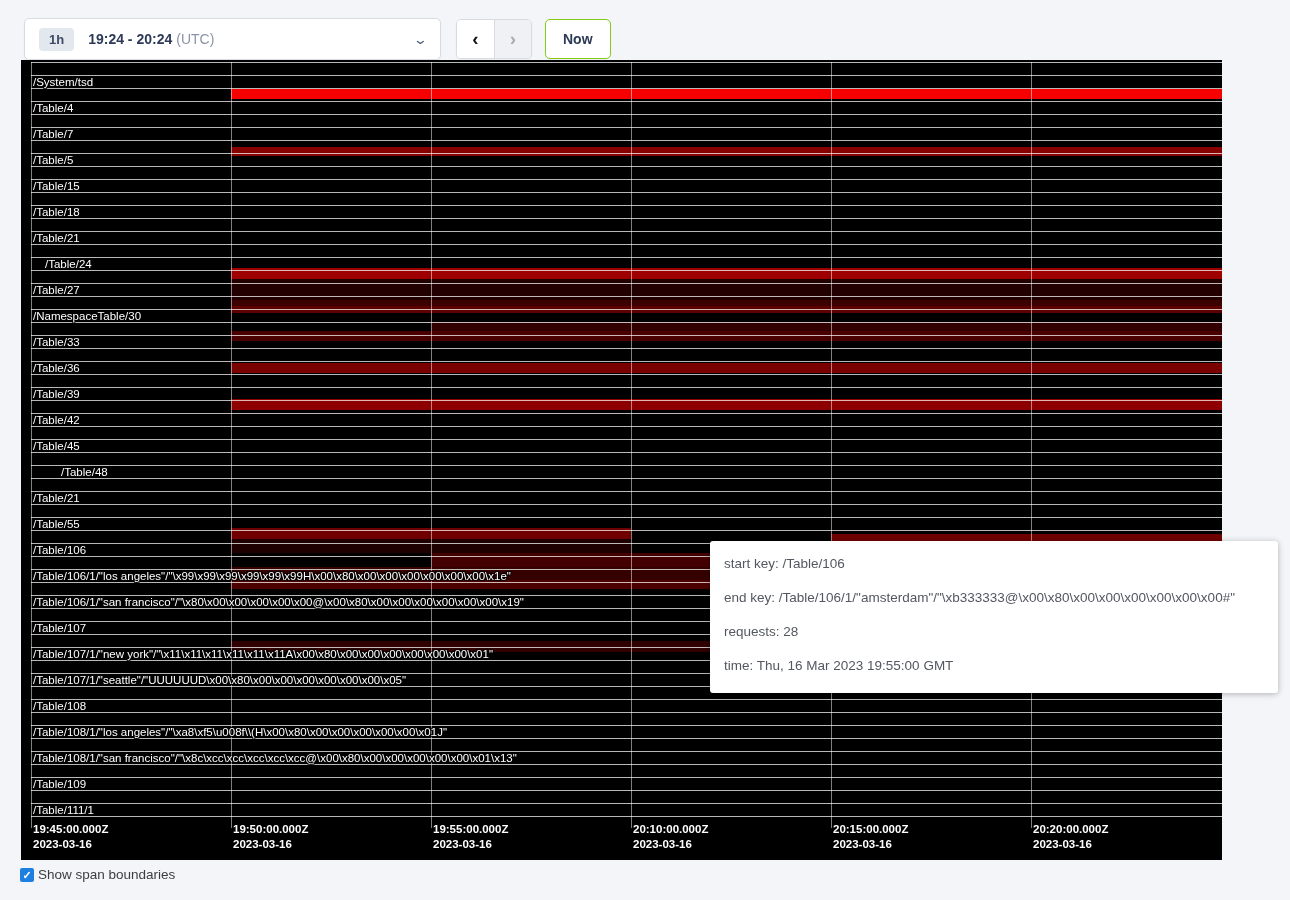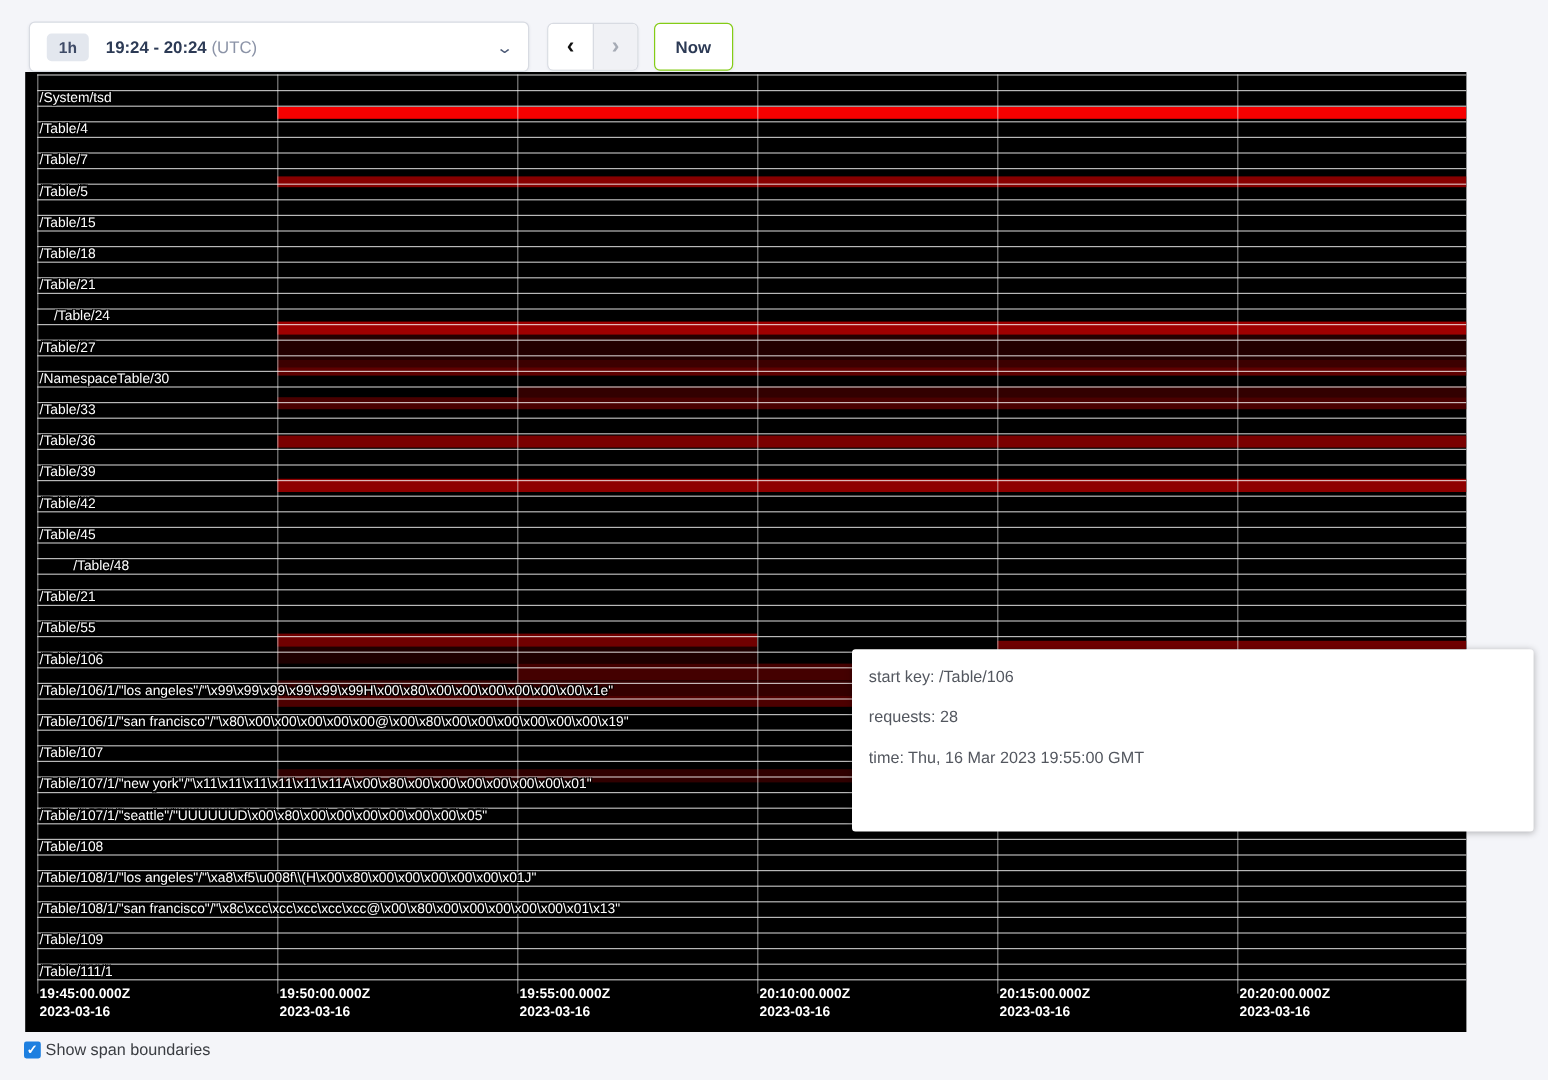--- a/index.html
+++ b/index.html
@@ -220,20 +220,21 @@
     <div class="rowlabel" style="left: 12px; top: 614px;">/Table/107/1/"seattle"/"UUUUUUD\x00\x80\x00\x00\x00\x00\x00\x00\x05"</div>
     <div class="rowlabel" style="left: 12px; top: 640px;">/Table/108</div>
     <div class="rowlabel" style="left: 12px; top: 666px;">/Table/108/1/"los angeles"/"\xa8\xf5\u008f\\(H\x00\x80\x00\x00\x00\x00\x00\x01J"</div>
     <div class="rowlabel" style="left: 12px; top: 692px;">/Table/108/1/"san francisco"/"\x8c\xcc\xcc\xcc\xcc\xcc@\x00\x80\x00\x00\x00\x00\x00\x01\x13"</div>
     <div class="rowlabel" style="left: 12px; top: 718px;">/Table/109</div>
     <div class="rowlabel" style="left: 12px; top: 744px;">/Table/111/1</div>
   </div>
 
 <div class="tooltip">
   <div class="tooltip-line">start key: /Table/106</div>
+  <div class="tooltip-line">end key: /Table/106/1/"amsterdam"/"\xb333333@\x00\x80\x00\x00\x00\x00\x00\x00#"</div>
   <div class="tooltip-line">requests: 28</div>
   <div class="tooltip-line">time: Thu, 16 Mar 2023 19:55:00 GMT</div>
 </div>
 
 <div class="footer-row">
   <span class="checkbox">✓</span>
   <span class="checkbox-label">Show span boundaries</span>
 </div>
 
 </body></html>

